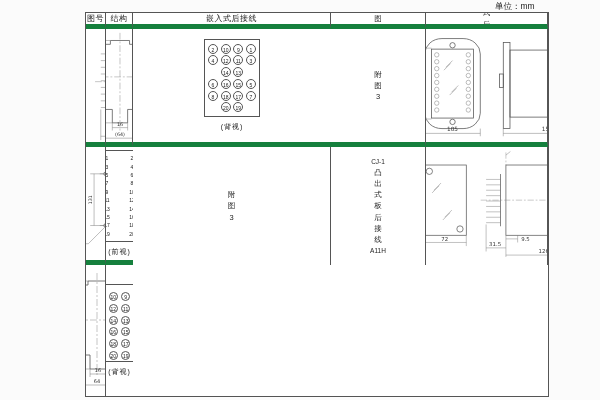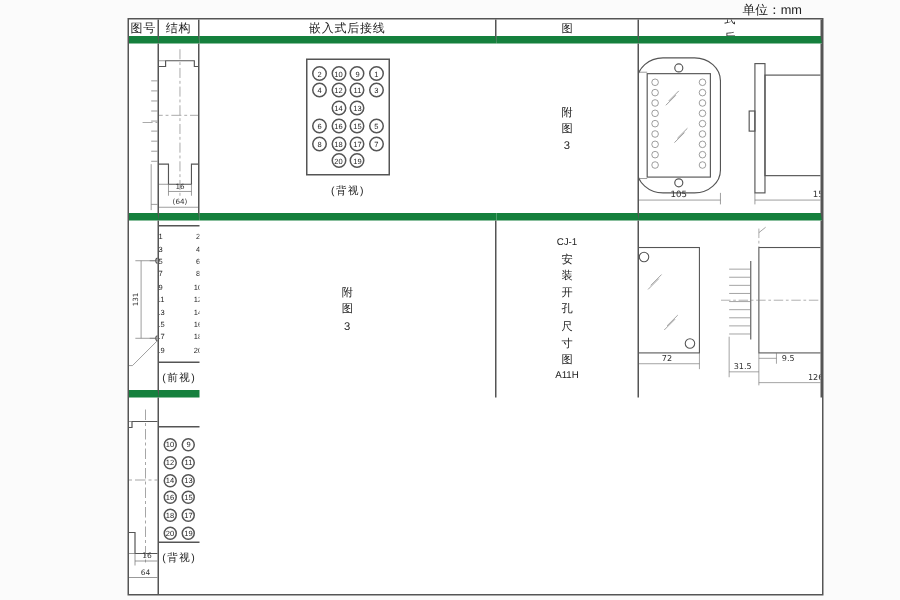--- a/index.html
+++ b/index.html
@@ -390,21 +390,21 @@
         </div>
       <div class="tcap">(前视)</div>
     </div>
   </div>
 
   <div class="cell lastrow">
     <div class="vtext">附图3</div>
   </div>
   <div class="cell lastrow">
     <div class="model">CJ-1</div>
-    <div class="vtext">安装开孔尺寸图</div>
+    <div class="vtext">凸出式板后接线</div>
     <div class="code">A11H</div>
   </div>
   <div class="cell lastrow">
     <svg width="198" height="131" viewBox="0 0 198 131">
 
       <rect class="shape" x="28" y="20" width="48" height="78"></rect>
       <circle class="shape" cx="35" cy="27" r="3.5"></circle>
       <circle class="shape" cx="69" cy="91" r="3.5"></circle>
       <g class="thin">
         <line x1="40" y1="48" x2="48" y2="40"></line>

